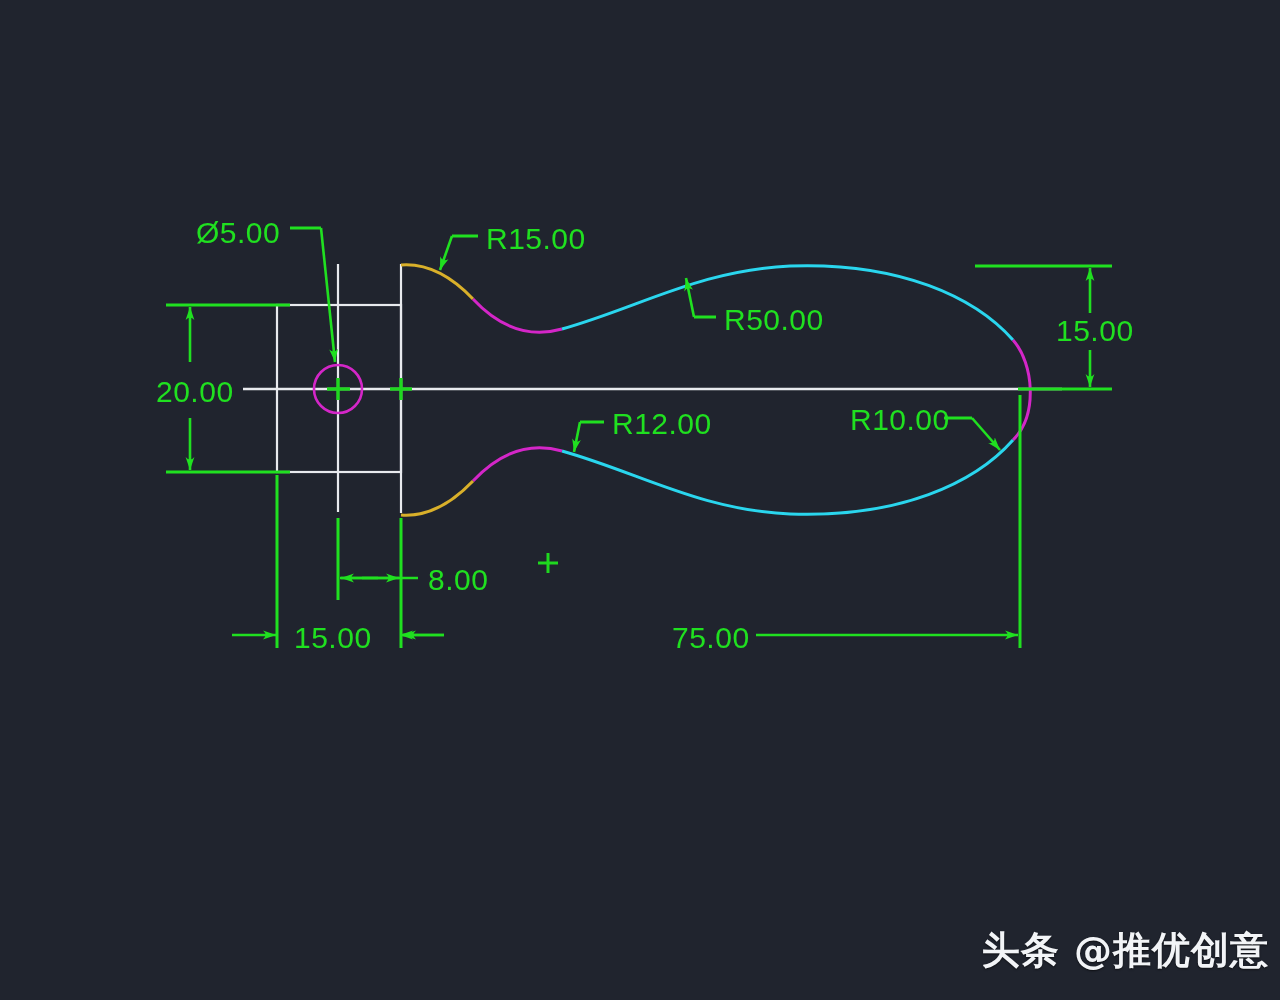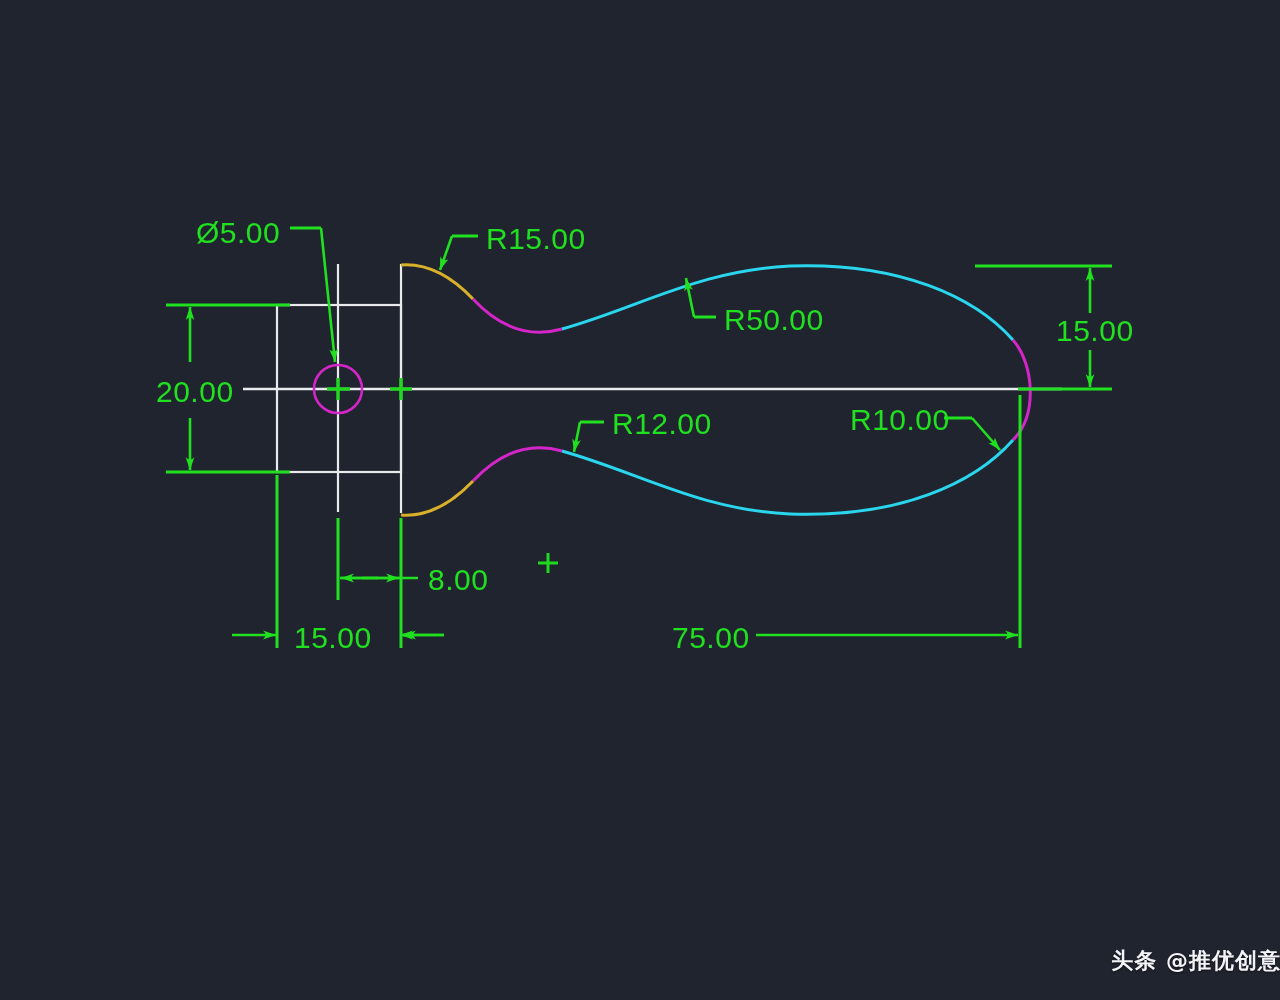--- a/index.html
+++ b/index.html
@@ -44,24 +44,24 @@
     font-weight: bold;
     color: rgba(255,255,255,0.055);
     -webkit-text-stroke: 2px rgba(255,255,255,0.085);
     letter-spacing: 4px;
     white-space: nowrap;
     pointer-events: none;
     user-select: none;
   }
   .wm-corner {
     position: absolute;
-    right: 8px;
+    right: 20px;
     bottom: 24px;
     font-family: "DejaVu Sans", sans-serif;
-    font-size: 22px;
+    font-size: 38px;
     font-weight: bold;
     color: #f2f4f7;
     letter-spacing: 1px;
     white-space: nowrap;
     text-shadow: 0 1px 2px rgba(0,0,0,0.6);
     user-select: none;
   }
 </style>
 </head>
 <body>

